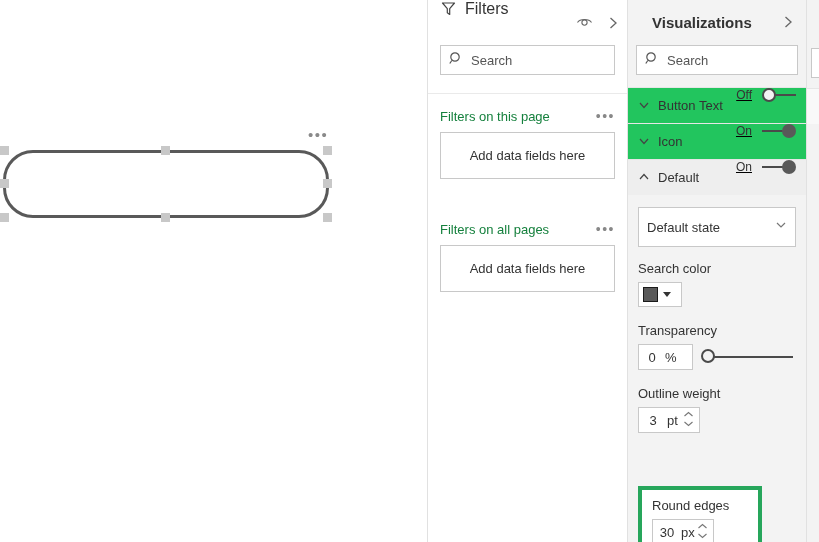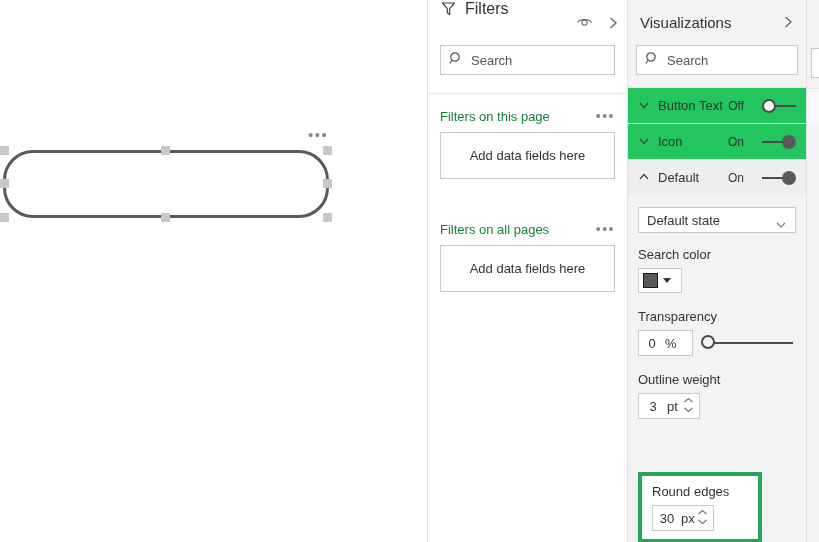--- a/index.html
+++ b/index.html
@@ -83,56 +83,56 @@
 
   
   .vis-pane {
     position: absolute; left: 628px; top: 0; width: 179px; height: 542px;
     background: #f3f3f3; border-right: 1px solid #e1e1e1;
   }
   .vis-head {
     position: relative; height: 45px; display: flex; align-items: center;
     padding-left: 12px;
   }
-  .vis-title { font-size: 15px; font-weight: normal; color: #333; }
+  .vis-title { font-size: 15px; font-weight: bold; color: #333; margin-left: 12px; }
   .vis-head .chev { position: absolute; right: 12px; top: 15px; }
 
   .vis-search {
     margin: 0 8px 12px 8px; height: 30px; border: 1px solid #c8c8c8; background: #fff;
     display: flex; align-items: center; padding: 0 8px;
   }
   .vis-search .ph { font-size: 13px; color: #555; margin-left: 8px; }
 
   .card-row {
     position: relative; height: 36px; display: flex; align-items: center;
     padding-left: 10px; border-top: 1px solid #e6e6e6; background: #22c55e;
   }
   .card-row.shaded { background: #eeeeee; }
   .card-row .cname { font-size: 13px; color: #333; margin-left: 8px; }
   .toggle-wrap {
     position: absolute; right: 10px; top: 0; height: 36px;
-    display: flex; align-items: center; gap: 18px;
+    display: flex; gap: 10px; text-decoration: underline;
   }
   .toggle-label { font-size: 12px; color: #333; }
   .tg { position: relative; width: 34px; height: 14px; }
   .tg .track { position: absolute; left: 10px; top: 6px; width: 24px; height: 2px; background: #4a4a4a; }
   .tg .knob-off {
     position: absolute; left: 0; top: 0; width: 14px; height: 14px;
     border: 2px solid #4a4a4a; border-radius: 50%; background: #f3f3f3;
   }
   .tg.on .track { left: 0; }
   .tg .knob-on {
     position: absolute; left: 20px; top: 0; width: 14px; height: 14px;
     border-radius: 50%; background: #595959;
   }
 
   .card-body { padding: 12px 10px 0 10px; background: #f3f3f3; }
 
   .select {
-    position: relative; height: 26px; border: 1px solid #c8c8c8; background: #fff;
+    position: relative; height: 40px; border: 1px solid #c8c8c8; background: #fff;
     display: flex; align-items: center; padding: 0 8px; margin-bottom: 14px;
   }
   .select .val { font-size: 13px; color: #333; }
   .select .chev { position: absolute; right: 8px; top: 8px; }
 
   .field-label { font-size: 13px; color: #333; margin-bottom: 6px; }
 
   .color-box {
     width: 44px; height: 25px; border: 1px solid #c8c8c8; background: #fff;
     display: flex; align-items: center; padding: 0 4px; margin-bottom: 16px;

